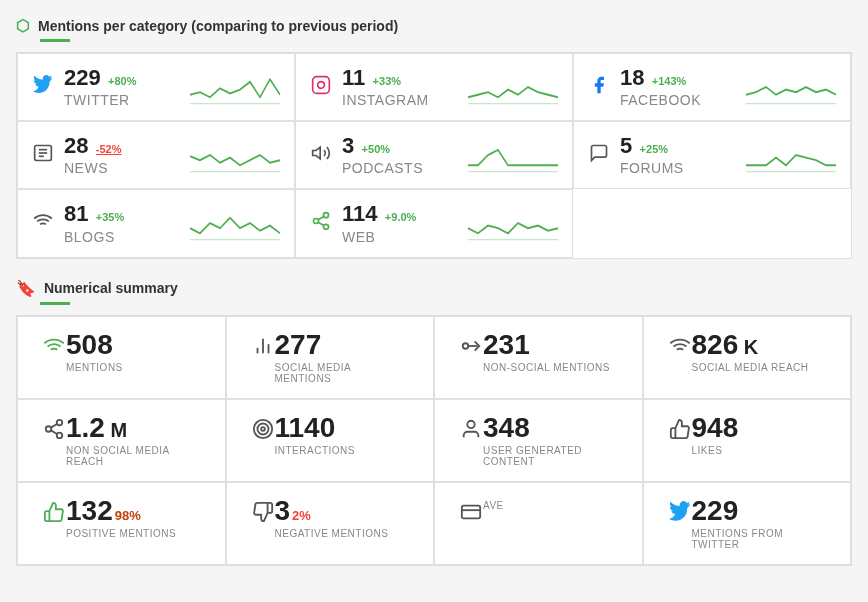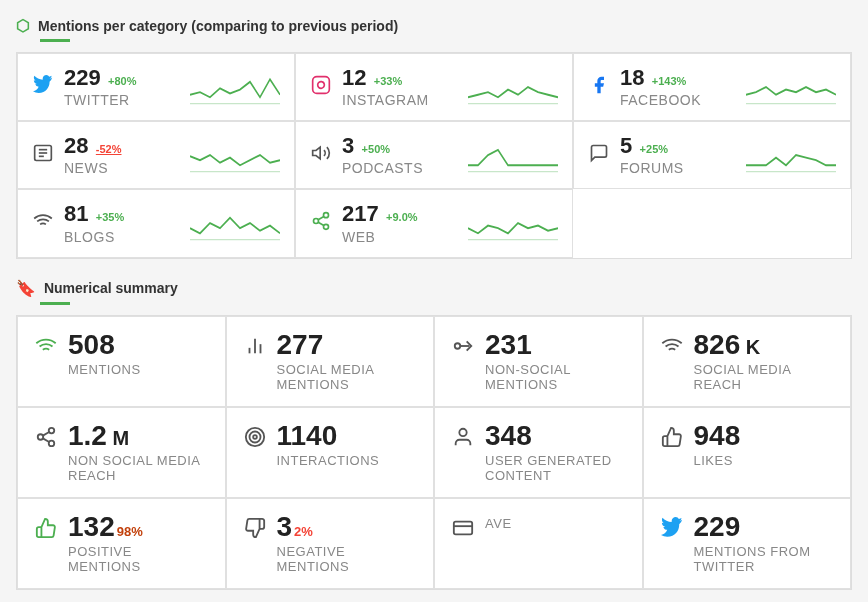--- a/index.html
+++ b/index.html
@@ -94,24 +94,23 @@
     
     .grid-4 {
       display: grid;
       grid-template-columns: repeat(4, 1fr);
       border: 1px solid #ddd;
       background: white;
       margin-bottom: 0;
     }
     .num-cell {
       border: 1px solid #e0e0e0;
-      padding: 14px 16px;
+      padding: 14px 24px;
       display: flex;
       align-items: flex-start;
-      gap: 10px;
       background: white;
     }
     .num-icon {
       font-size: 20px;
       min-width: 24px;
       text-align: center;
       color: #555;
       margin-top: 4px;
     }
     .num-info {}
@@ -125,21 +124,21 @@
       font-size: 20px;
     }
     .num-value .num-badge {
       font-size: 13px;
       font-weight: 600;
       margin-left: 2px;
     }
     .num-badge.positive { color: #c2410c; }
     .num-badge.negative { color: #f44336; }
     .num-label {
-      font-size: 13px;
+      font-size: 10px;
       color: #888;
       text-transform: uppercase;
       letter-spacing: 0.5px;
       margin-top: 3px;
     }
 
     .section-gap { margin-bottom: 20px; }
   </style>
 </head>
 <body>
@@ -175,21 +174,21 @@
       <div class="metric-cell">
     <div class="metric-icon instagram">
       <svg viewBox="0 0 24 24" width="20" height="20" fill="#e1306c">
             <rect x="2" y="2" width="20" height="20" rx="5" ry="5" stroke="#e1306c" stroke-width="2" fill="none"></rect>
             <path d="M16 11.37A4 4 0 1112.63 8 4 4 0 0116 11.37z" stroke="#e1306c" stroke-width="2" fill="none"></path>
             <line x1="17.5" y1="6.5" x2="17.51" y2="6.5" stroke="#e1306c" stroke-width="2"></line>
           </svg>
     </div>
     <div class="metric-info">
       <div>
-        <span class="metric-value">12</span>
+        <span class="metric-value">11</span>
         <span class="metric-change positive">+33%</span>
       </div>
       <div class="metric-label">INSTAGRAM</div>
     </div>
     <div class="sparkline-container">
       <svg viewBox="0 0 90 28" preserveAspectRatio="none">
         <polyline points="0,22  10,20  20,18  30,22  40,16  50,20  60,14  70,18  80,20  90,22" fill="none" stroke="#4caf50" stroke-width="1.5"></polyline>
         <line x1="0" y1="27" x2="90" y2="27" stroke="#4caf50" stroke-width="1" opacity="0.3"></line>
       </svg>
     </div>
@@ -306,21 +305,21 @@
       <svg viewBox="0 0 24 24" width="20" height="20" fill="none" stroke="#4caf50" stroke-width="2">
             <circle cx="18" cy="5" r="3"></circle>
             <circle cx="6" cy="12" r="3"></circle>
             <circle cx="18" cy="19" r="3"></circle>
             <line x1="8.59" y1="13.51" x2="15.42" y2="17.49"></line>
             <line x1="15.41" y1="6.51" x2="8.59" y2="10.49"></line>
           </svg>
     </div>
     <div class="metric-info">
       <div>
-        <span class="metric-value">217</span>
+        <span class="metric-value">114</span>
         <span class="metric-change positive">+9.0%</span>
       </div>
       <div class="metric-label">WEB</div>
     </div>
     <div class="sparkline-container">
       <svg viewBox="0 0 90 28" preserveAspectRatio="none">
         <polyline points="0,18  10,22  20,16  30,18  40,22  50,14  60,18  70,16  80,20  90,18" fill="none" stroke="#4caf50" stroke-width="1.5"></polyline>
         <line x1="0" y1="27" x2="90" y2="27" stroke="#4caf50" stroke-width="1" opacity="0.3"></line>
       </svg>
     </div>

